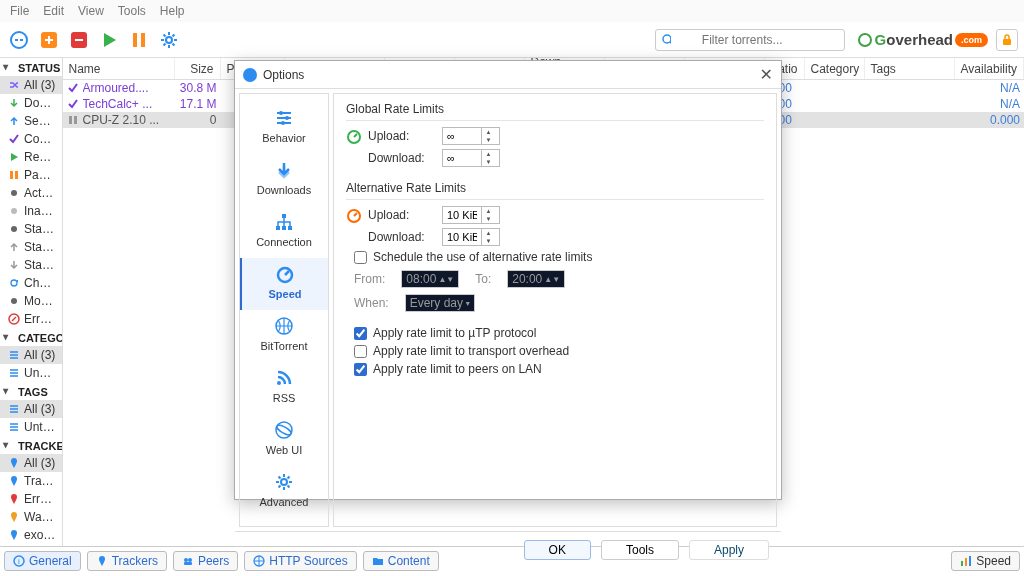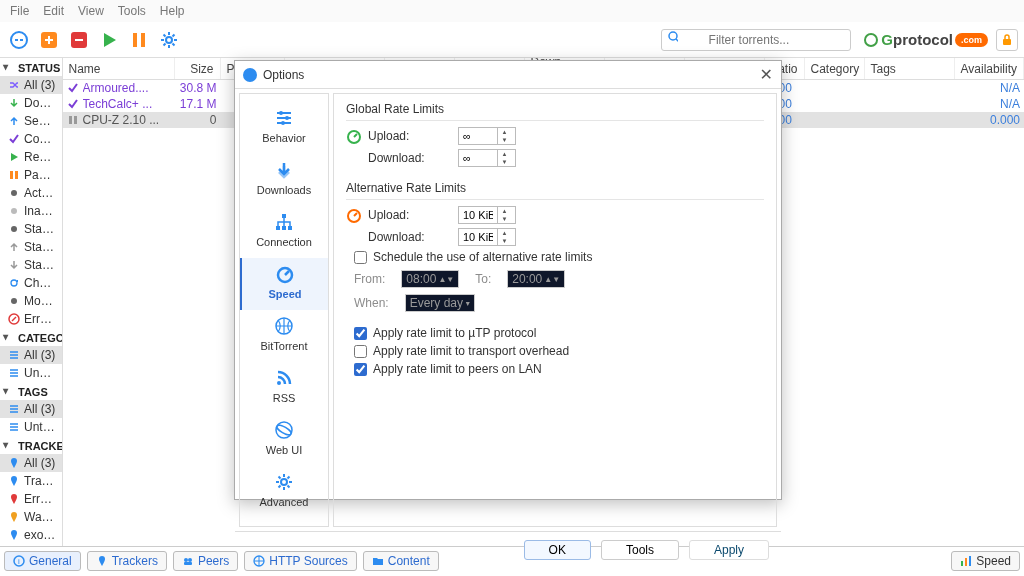--- a/index.html
+++ b/index.html
@@ -7,21 +7,21 @@
 
   
   .menubar { display: flex; gap: 14px; padding: 4px 10px; color: #777; font-size: 12px; background: #fafafa; }
   .menubar span { cursor: default; }
 
   
   .toolbar { display: flex; align-items: center; padding: 4px 6px; border-bottom: 1px solid #ddd; height: 36px; }
   .tbtn { width: 26px; height: 26px; display: flex; align-items: center; justify-content: center; margin-right: 4px; border-radius: 4px; }
   .tbtn svg { display: block; }
   .spacer { flex: 1; }
-  .searchwrap { display: flex; border: 1px solid #ccc; border-radius: 3px; padding: 1px 6px; width: 190px; height: 22px; color: #888; gap: 27px; }
+  .searchwrap { display: flex; align-items: center; border: 1px solid #ccc; border-radius: 3px; padding: 1px 6px; width: 190px; height: 22px; color: #888; gap: 27px; }
   .searchwrap svg { margin-right: 4px; }
   .searchwrap input { border: none; outline: none; font-size: 12px; width: 100%; color: #555; background: transparent; }
 
   .logo { margin-left: 12px; display: flex; align-items: center; font-weight: bold; font-size: 15px; }
   .logo .g { color: #42a047; }
   .logo .rest { color: #444; }
   .logo .dotcom { background: #ff6a00; color: #fff; font-size: 9px; border-radius: 8px; padding: 2px 6px; margin-left: 2px; }
   .lockbtn { width: 22px; height: 22px; margin-left: 8px; border: 1px solid #ccc; border-radius: 3px; display: flex; align-items: center; justify-content: center; color: #ff9900; }
 
   
@@ -77,21 +77,21 @@
   .dtitle .ico { width: 14px; height: 14px; border-radius: 50%; background: #2d8cf0; margin-right: 6px; }
   .dtitle .close { margin-left: auto; font-size: 16px; color: #555; cursor: default; }
   .dbody { flex: 1; display: flex; border-top: 1px solid #ddd; }
   .dside { width: 90px; border-right: 1px solid #ddd; padding: 8px 0; display: flex; flex-direction: column; align-items: center; gap: 0; margin: 4px; border: 1px solid #ddd;}
   .dside-item { width: 100%; text-align: center; padding: 6px 0 10px 0; font-size: 11px; color: #333; cursor: default; }
   .dside-item svg { display: block; margin: 0 auto 4px auto; }
   .dside-item.active { background: #eef4fd; color: #2d6bcf; font-weight: 600; border-left: 2px solid #2d6bcf; }
   .dmain { flex: 1; padding: 8px 12px; display: flex; flex-direction: column; gap: 10px; overflow: hidden; border: 1px solid #ddd; margin: 4px 4px 4px 0;}
   .group { border: none; }
   .group .gtitle { font-size: 12px; color: #333; padding-bottom: 4px; border-bottom: 1px solid #e5e5e5; margin-bottom: 6px; }
-  .fieldrow { display: flex; align-items: center; gap: 24px; margin-bottom: 4px; padding-left: 22px; position: relative; }
+  .fieldrow { display: flex; align-items: center; gap: 8px; margin-bottom: 4px; padding-left: 22px; position: relative; }
   .fieldrow .lab { width: 66px; }
   .spin { display: flex; align-items: center; border: 1px solid #bbb; height: 18px; width: 58px; background: #fff; }
   .spin input { border: none; outline: none; width: 38px; font-size: 11px; padding: 0 4px; }
   .spin .ticks { width: 14px; height: 100%; border-left: 1px solid #bbb; display: flex; flex-direction: column; }
   .spin .ticks div { flex: 1; display: flex; align-items: center; justify-content: center; font-size: 6px; color: #555; }
   .fieldrow .gauge { position: absolute; left: 0; top: 2px; }
   .sched { display: flex; align-items: center; gap: 6px; margin: 4px 0 0 8px; }
   .sched-sub { display: flex; align-items: center; gap: 16px; margin: 6px 0 0 8px; color: #8c8c8c; }
   .sched-sub .lab { color: #8c8c8c; }
   .sched-sub .tbox { border: 1px solid #ccc; padding: 1px 4px; background: #0f172a; color: #999; display: inline-flex; align-items: center; gap: 2px; }
@@ -163,21 +163,21 @@
         <path d="M8 8l3 3" stroke="#2d8cf0" stroke-width="1.5"></path>
       </svg>
     <input placeholder="Filter torrents..." style="">
   </div>
 
   <div class="logo">
     <svg width="16" height="16" style="margin-right:2px">
         <circle cx="8" cy="8" r="6" fill="none" stroke="#42a047" stroke-width="2"></circle>
       </svg>
     <span class="g">G</span>
-    <span class="rest">protocol</span>
+    <span class="rest">overhead</span>
     <span class="dotcom">.com</span>
   </div>
 
   <div class="lockbtn">
     <svg width="12" height="12">
         <rect x="2" y="5" width="8" height="6" rx="1" fill="#ff9900"></rect>
         <path d="M4 5V3a2 2 0 114 0v2" fill="none" stroke="#ff9900" stroke-width="1.5"></path>
       </svg>
   </div>
 </div>

